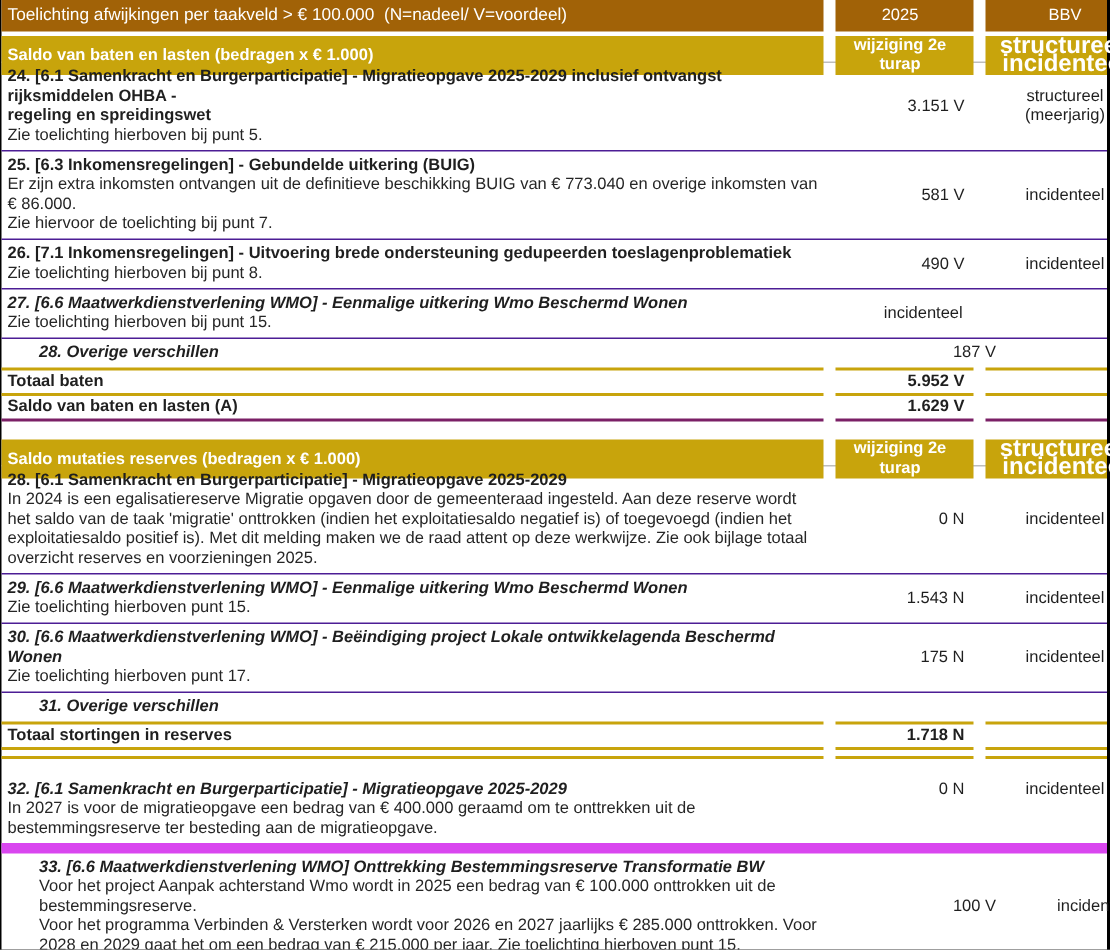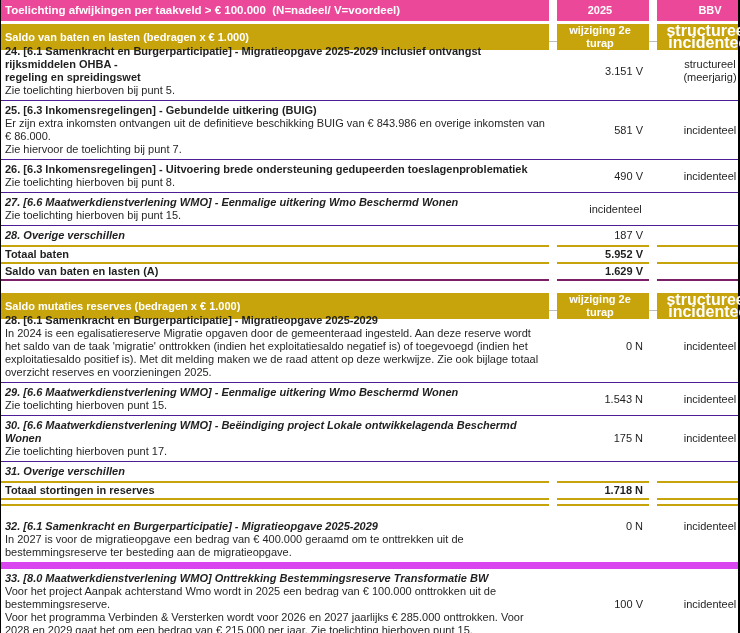--- a/index.html
+++ b/index.html
@@ -9,34 +9,34 @@
     font-family: "Liberation Sans", sans-serif;
     font-size: 11px; line-height: 13px; color: #1f1f1f;
   }
   .frame { width: 740px; min-height: 633px; background: #000; padding: 0 2px 5px 1px; }
   .sheet { width: 737px; min-height: 628px; background: #fff; }
 
   .t-row { display: grid; grid-template-columns: 548px 92px 81px; column-gap: 8px; }
 
   
   .purple-bar { height: 21px; margin-bottom: 3px; }
-  .purple-bar > div { background: #ec4899; color: #fff; font-weight: bold; display: flex; align-items: center; }
+  .purple-bar > div { background: #a16207; color: #fff; font-weight: normal; display: flex; align-items: center; }
   .purple-bar .c-main { padding-left: 4px; font-size: 11.5px; white-space: pre; }
   .purple-bar .c-val, .purple-bar .c-type { justify-content: center; }
 
   
   .gold-bar { height: 17px; }
   .gold-bar > div { background: #C8A40C; color: #fff; font-weight: bold; display: flex; align-items: center; }
   .gold-bar .c-main { padding-left: 4px; }
   .gold-bar .c-val { justify-content: center; text-align: center; }
   .gold-bar .c-type { justify-content: center; text-align: center; font-size: 16px; line-height: 12px; white-space: pre-line; }
 
   .rows { border-top: 1px solid #bdbdbd; }
   .item { border-bottom: 1px solid #4c1d95; }
-  .item:last-child, .item.no-sep { border-bottom: none; }
+  .item:last-child, .item.no-sep { border-bottom: none; margin-left: 21px; }
   .item .c-main { padding: 3px 2px 3px 4px; }
   .row-title { font-weight: bold; white-space: pre-line; }
   .row-title.it { font-style: italic; }
   .row-body { white-space: pre-line; color: #262626; }
   .row-body:empty { display: none; }
   .c-val { display: flex; align-items: center; justify-content: flex-end; padding-right: 6px; text-align: right; }
   .c-type { display: flex; align-items: center; justify-content: center; text-align: center; white-space: pre-line; padding-left: 25px; }
 
   
   .total > div { border-top: 2px solid #C8A40C; border-bottom: 2px solid #C8A40C; }
@@ -79,29 +79,29 @@
 regeling en spreidingswet</div>
           <div class="row-body">Zie toelichting hierboven bij punt 5.</div>
         </div>
         <div class="c-val">3.151 V</div>
         <div class="c-type">structureel
 (meerjarig)</div>
       </div>
       <div class="t-row item">
         <div class="c-main">
           <div class="row-title">25. [6.3 Inkomensregelingen] - Gebundelde uitkering (BUIG)</div>
-          <div class="row-body">Er zijn extra inkomsten ontvangen uit de definitieve beschikking BUIG van € 843.986 en overige inkomsten van € 86.000.
+          <div class="row-body">Er zijn extra inkomsten ontvangen uit de definitieve beschikking BUIG van € 773.040 en overige inkomsten van € 86.000.
 Zie hiervoor de toelichting bij punt 7.</div>
         </div>
         <div class="c-val">581 V</div>
         <div class="c-type">incidenteel</div>
       </div>
       <div class="t-row item">
         <div class="c-main">
-          <div class="row-title">26. [6.3 Inkomensregelingen] - Uitvoering brede ondersteuning gedupeerden toeslagenproblematiek</div>
+          <div class="row-title">26. [7.1 Inkomensregelingen] - Uitvoering brede ondersteuning gedupeerden toeslagenproblematiek</div>
           <div class="row-body">Zie toelichting hierboven bij punt 8.</div>
         </div>
         <div class="c-val">490 V</div>
         <div class="c-type">incidenteel</div>
       </div>
       <div class="t-row item">
         <div class="c-main">
           <div class="row-title it">27. [6.6 Maatwerkdienstverlening WMO] - Eenmalige uitkering Wmo Beschermd Wonen</div>
           <div class="row-body">Zie toelichting hierboven bij punt 15.</div>
         </div>
@@ -188,21 +188,21 @@
       <div class="t-row item pt-lg">
         <div class="c-main">
           <div class="row-title it">32. [6.1 Samenkracht en Burgerparticipatie] - Migratieopgave 2025-2029</div>
           <div class="row-body">In 2027 is voor de migratieopgave een bedrag van € 400.000 geraamd om te onttrekken uit de bestemmingsreserve ter besteding aan de migratieopgave.</div>
         </div>
         <div class="c-val">0 N</div>
         <div class="c-type">incidenteel</div>
       </div>
       <div class="t-row item">
         <div class="c-main">
-          <div class="row-title it">33. [8.0 Maatwerkdienstverlening WMO] Onttrekking Bestemmingsreserve Transformatie BW</div>
+          <div class="row-title it">33. [6.6 Maatwerkdienstverlening WMO] Onttrekking Bestemmingsreserve Transformatie BW</div>
           <div class="row-body">Voor het project Aanpak achterstand Wmo wordt in 2025 een bedrag van € 100.000 onttrokken uit de bestemmingsreserve.
 Voor het programma Verbinden &amp; Versterken wordt voor 2026 en 2027 jaarlijks € 285.000 onttrokken. Voor 2028 en 2029 gaat het om een bedrag van € 215.000 per jaar. Zie toelichting hierboven punt 15.</div>
         </div>
         <div class="c-val">100 V</div>
         <div class="c-type">incidenteel</div>
       </div>
     </div>
 
   </div>
 </div>

